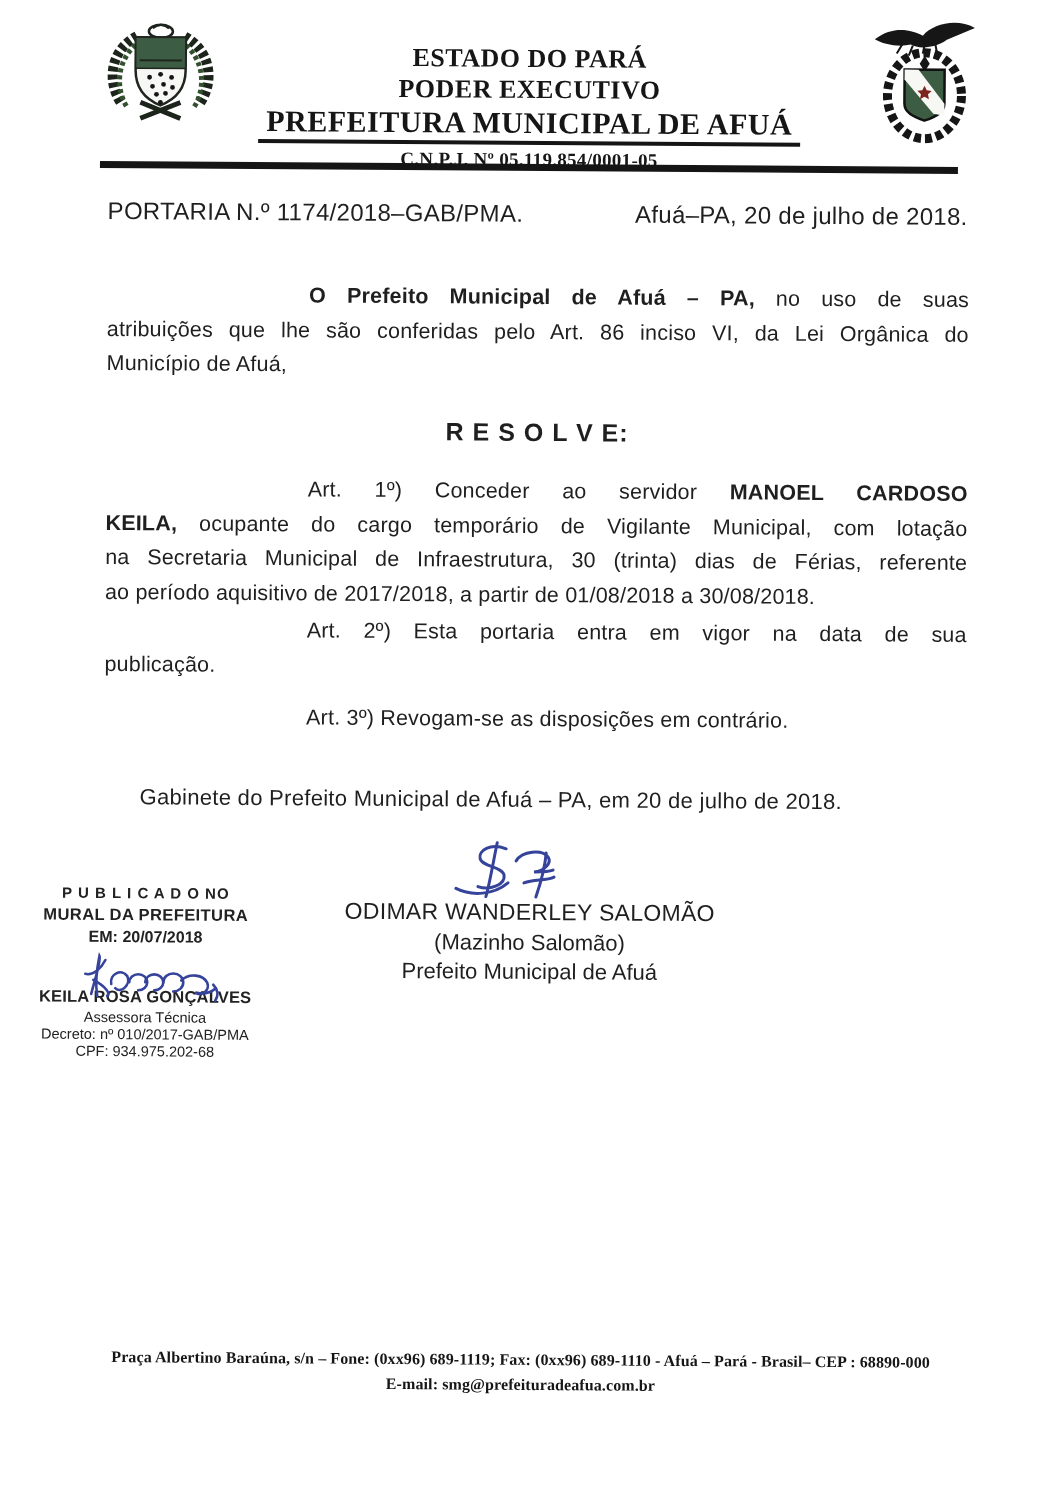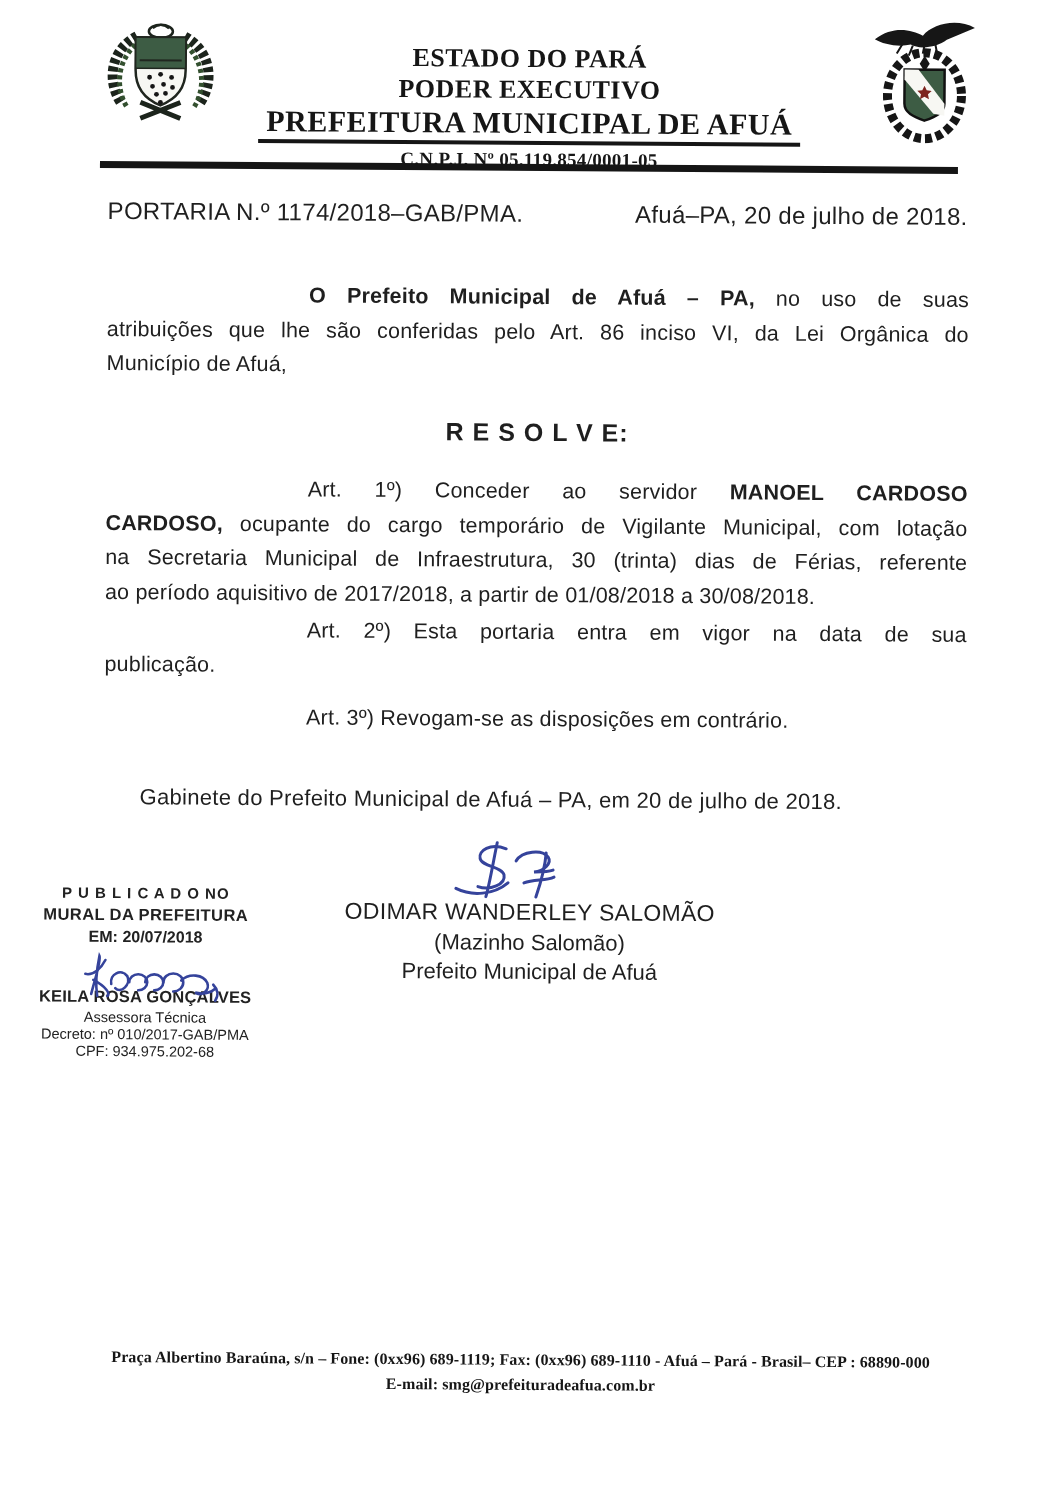--- a/index.html
+++ b/index.html
@@ -124,21 +124,21 @@
     <div class="block preamble">
       <div class="jline ind"><span class="b">O Prefeito Municipal de Afuá – PA,</span> <span>no uso de suas</span></div>
       <div class="jline">atribuições que lhe são conferidas pelo Art. 86 inciso VI, da Lei Orgânica do</div>
       <div>Município de Afuá,</div>
     </div>
 
     <div class="resolve">R E S O L V E:</div>
 
     <div class="block article1">
       <div class="jline ind"><span>Art. 1º) Conceder ao servidor</span> <span class="b">MANOEL CARDOSO</span></div>
-      <div class="jline"><span class="b">CARDOSO,</span> <span>ocupante do cargo temporário de Vigilante Municipal, com lotação</span></div>
+      <div class="jline"><span class="b">KEILA,</span> <span>ocupante do cargo temporário de Vigilante Municipal, com lotação</span></div>
       <div class="jline">na Secretaria Municipal de Infraestrutura, 30 (trinta) dias de Férias, referente</div>
       <div>ao período aquisitivo de 2017/2018, a partir de 01/08/2018 a 30/08/2018.</div>
     </div>
 
     <div class="block article2">
       <div class="jline ind">Art. 2º) Esta portaria entra em vigor na data de sua</div>
       <div>publicação.</div>
     </div>
 
     <div class="block article3">Art. 3º) Revogam-se as disposições em contrário.</div>

